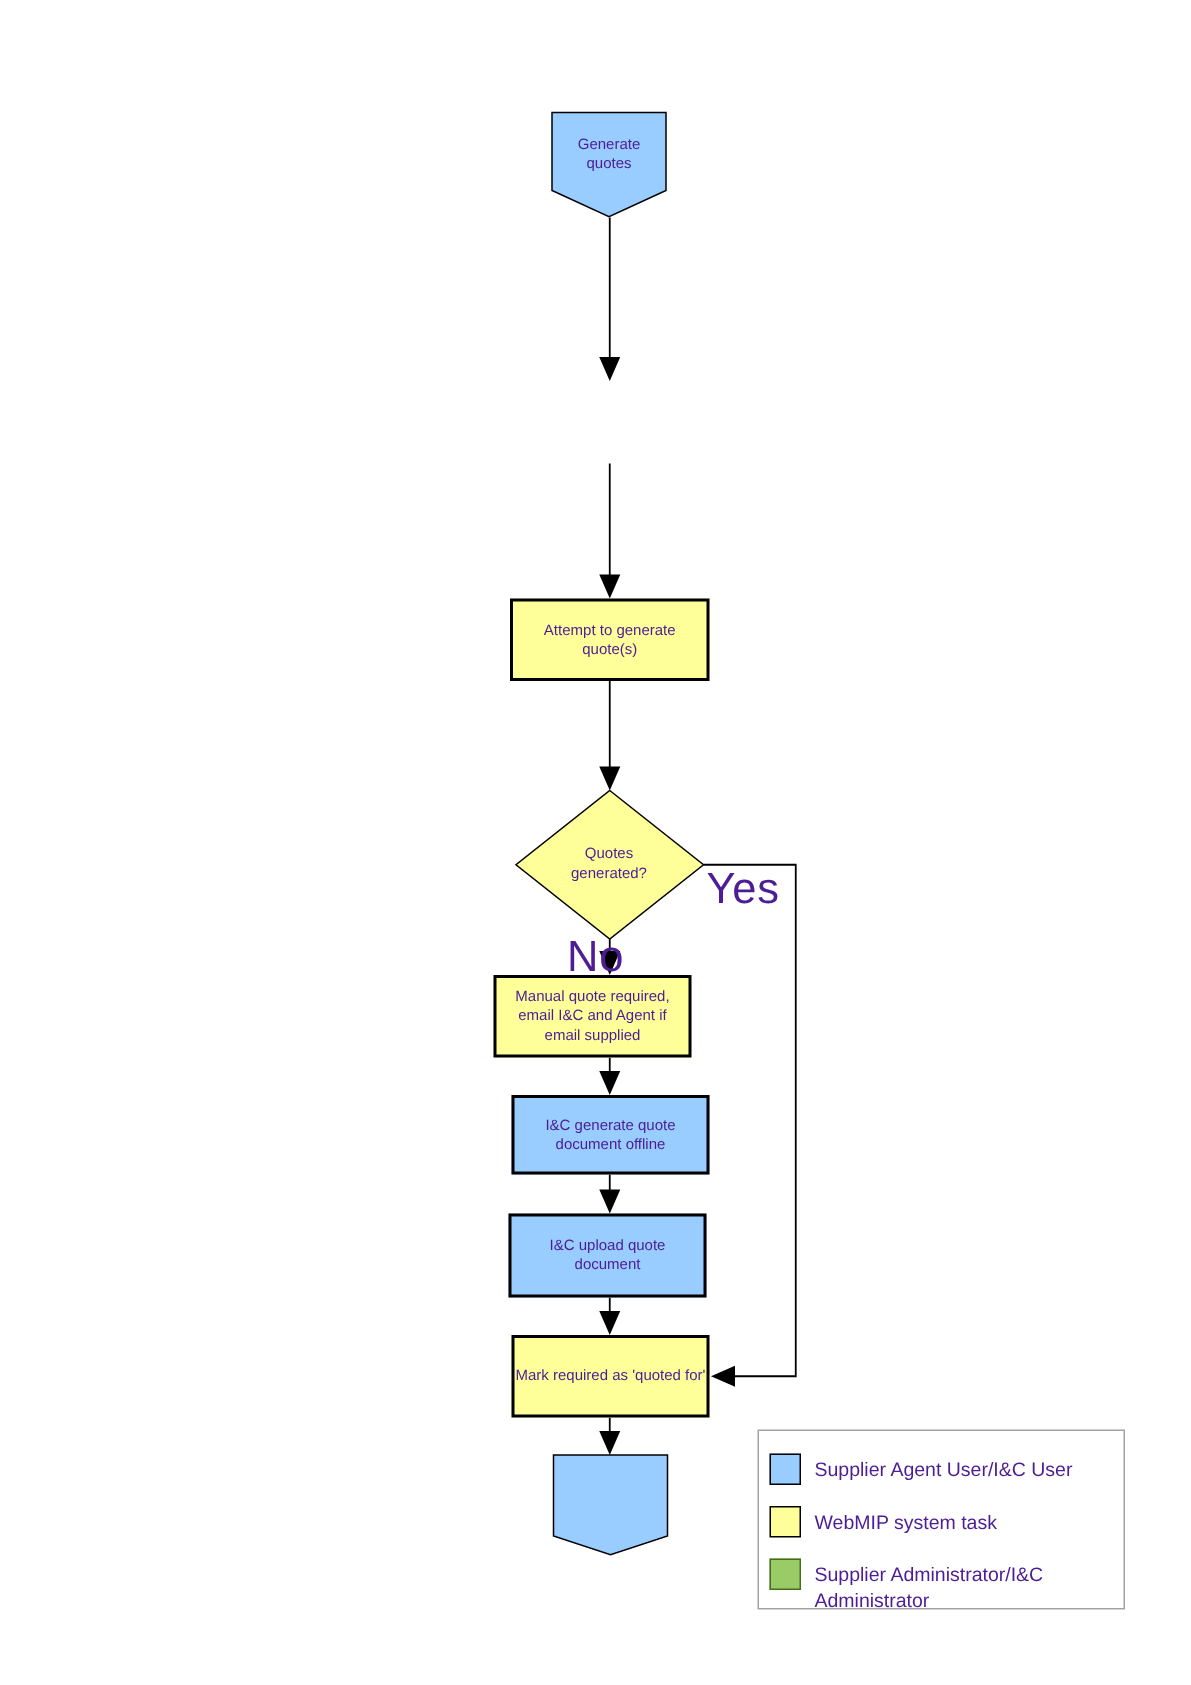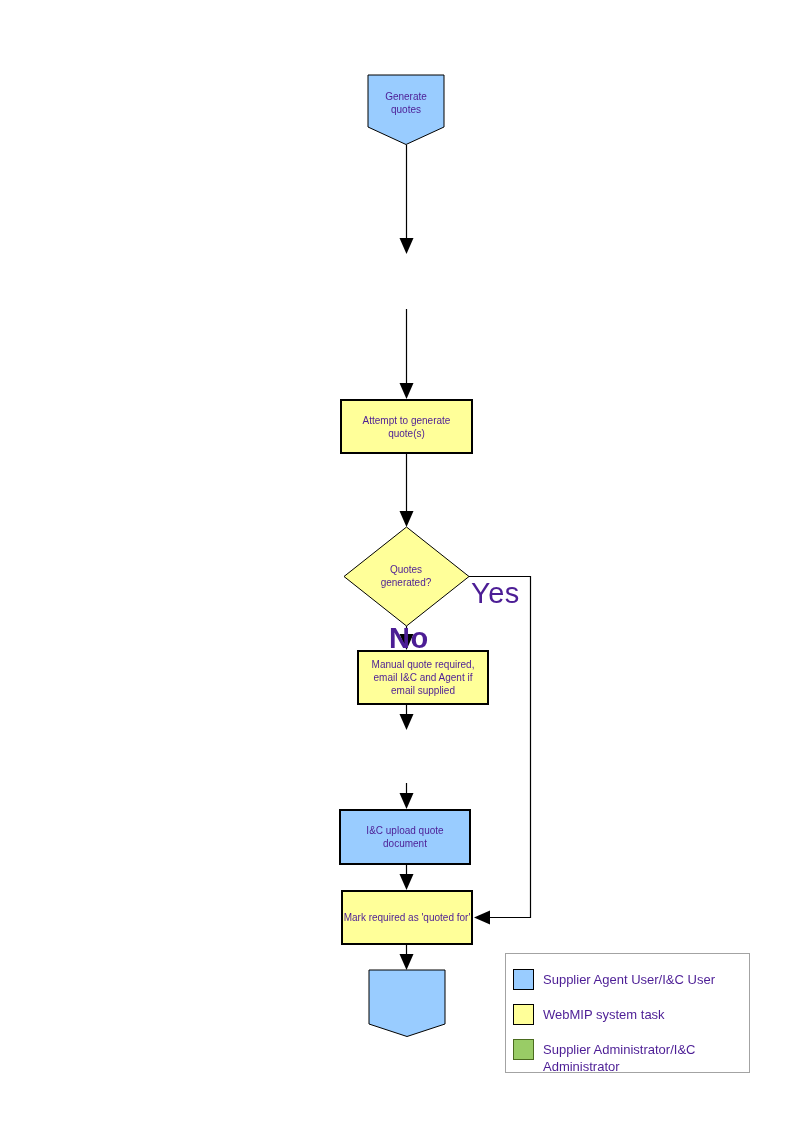--- a/index.html
+++ b/index.html
@@ -115,31 +115,34 @@
   <div class="shape-label" style="left:373px; top:78px; width:66px; height:50px;">
     <span>Generate quotes</span>
   </div>
 
   <div class="shape-label" style="left:371px; top:554px; width:70px; height:44px;">
     <span>Quotes generated?</span>
   </div>
 
 
   <div class="branch-label" style="left:471px; top:579px;">Yes</div>
-  <div class="branch-label" style="left:389px; top:624px;font-weight:bold;">No</div>
+  <div class="branch-label" style="left:378px; top:624px;">No</div>
 
 
   <div class="flow-box" style="left: 340px; top: 399px; width: 133px; height: 55px; background-color: rgb(255, 255, 153);">
     <span>Attempt to generate quote(s)</span>
   </div>
 
-  <div class="flow-box" style="left: 357px; top: 650px; width: 132px; height: 55px; background-color: rgb(255, 255, 153);">
+  <div class="flow-box" style="left: 329px; top: 650px; width: 132px; height: 55px; background-color: rgb(255, 255, 153);">
     <span>Manual quote required, email I&amp;C and Agent if email supplied</span>
   </div>
 
+  <div class="flow-box" style="left: 341px; top: 730px; width: 132px; height: 53px; background-color: rgb(153, 204, 255);">
+    <span>I&amp;C generate quote document offline</span>
+  </div>
 
   <div class="flow-box" style="left: 339px; top: 809px; width: 132px; height: 56px; background-color: rgb(153, 204, 255);">
     <span>I&amp;C upload quote document</span>
   </div>
 
   <div class="flow-box nowrap" style="left: 341px; top: 890px; width: 132px; height: 55px; background-color: rgb(255, 255, 153);">
     <span>Mark required as 'quoted for'</span>
   </div>
 
   <div class="legend">

